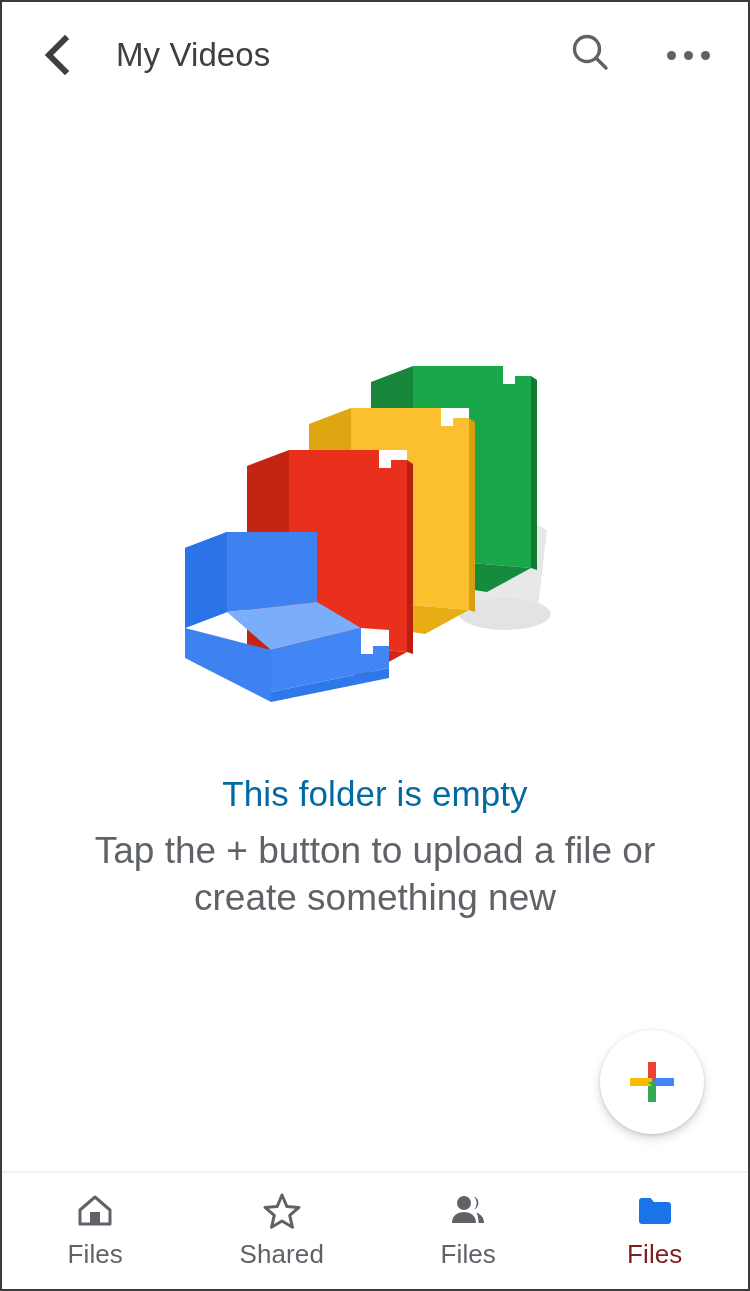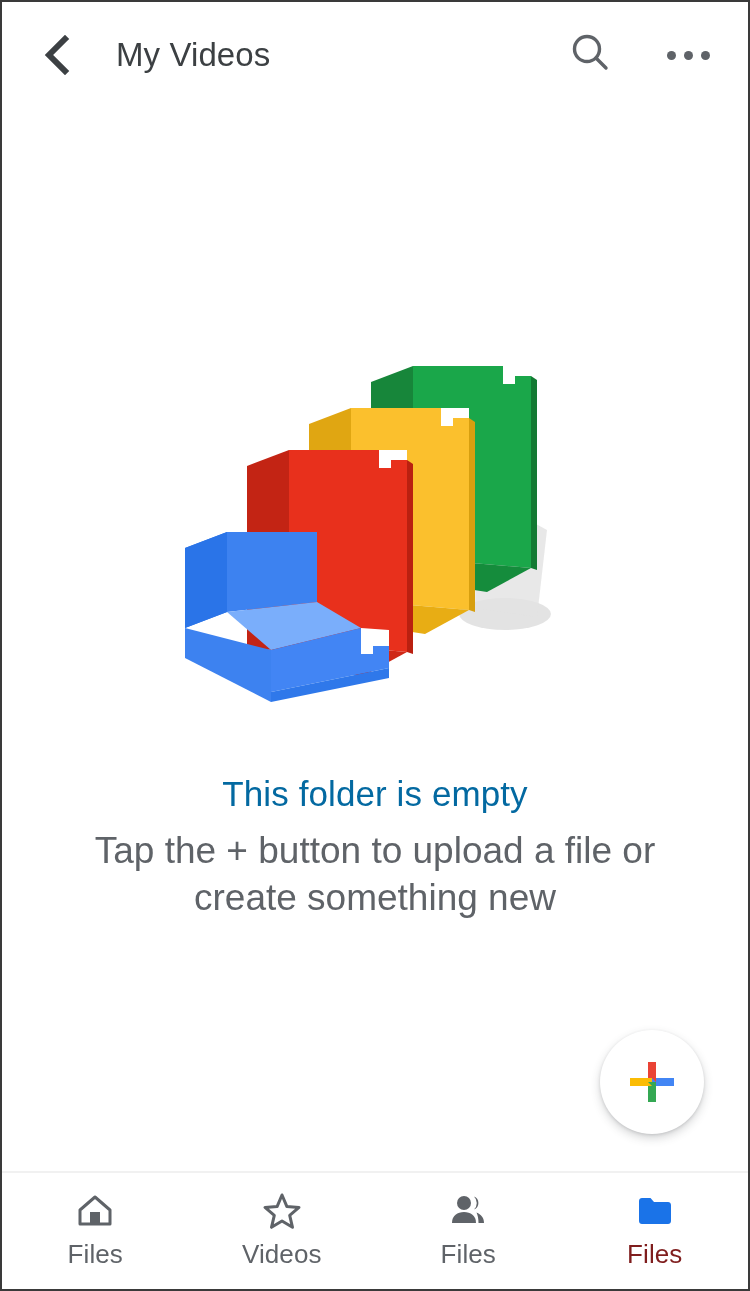--- a/index.html
+++ b/index.html
@@ -286,21 +286,21 @@
       </span>
       <span class="nav-label">Files</span>
     </div>
 
     <div class="nav-item">
       <span class="nav-icon">
         <svg width="40" height="40" viewBox="0 0 40 40" aria-hidden="true">
           <path d="M20 4 L24.8 15.4 L37 16.4 L27.7 24.4 L30.5 36.3 L20 30 L9.5 36.3 L12.3 24.4 L3 16.4 L15.2 15.4 Z" fill="none" stroke="#5f6368" stroke-width="3" stroke-linejoin="round"></path>
         </svg>
       </span>
-      <span class="nav-label">Videos</span>
+      <span class="nav-label">Shared</span>
     </div>
 
     <div class="nav-item">
       <span class="nav-icon">
         <svg width="40" height="40" viewBox="0 0 40 40" aria-hidden="true">
           <circle cx="16" cy="12" r="7" fill="#5f6368"></circle>
           <path d="M4 32 C4 24.5 9.5 21 16 21 C22.5 21 28 24.5 28 32 Z" fill="#5f6368"></path>
           <path d="M26 5.5 A7 7 0 0 1 26 18.5 A9 9 0 0 0 26 5.5 Z" fill="#5f6368"></path>
           <path d="M28.5 21.6 C33 23.4 36 26.8 36 32 L30.5 32 C30.5 27.8 29.8 24.3 28.5 21.6 Z" fill="#5f6368"></path>
         </svg>

